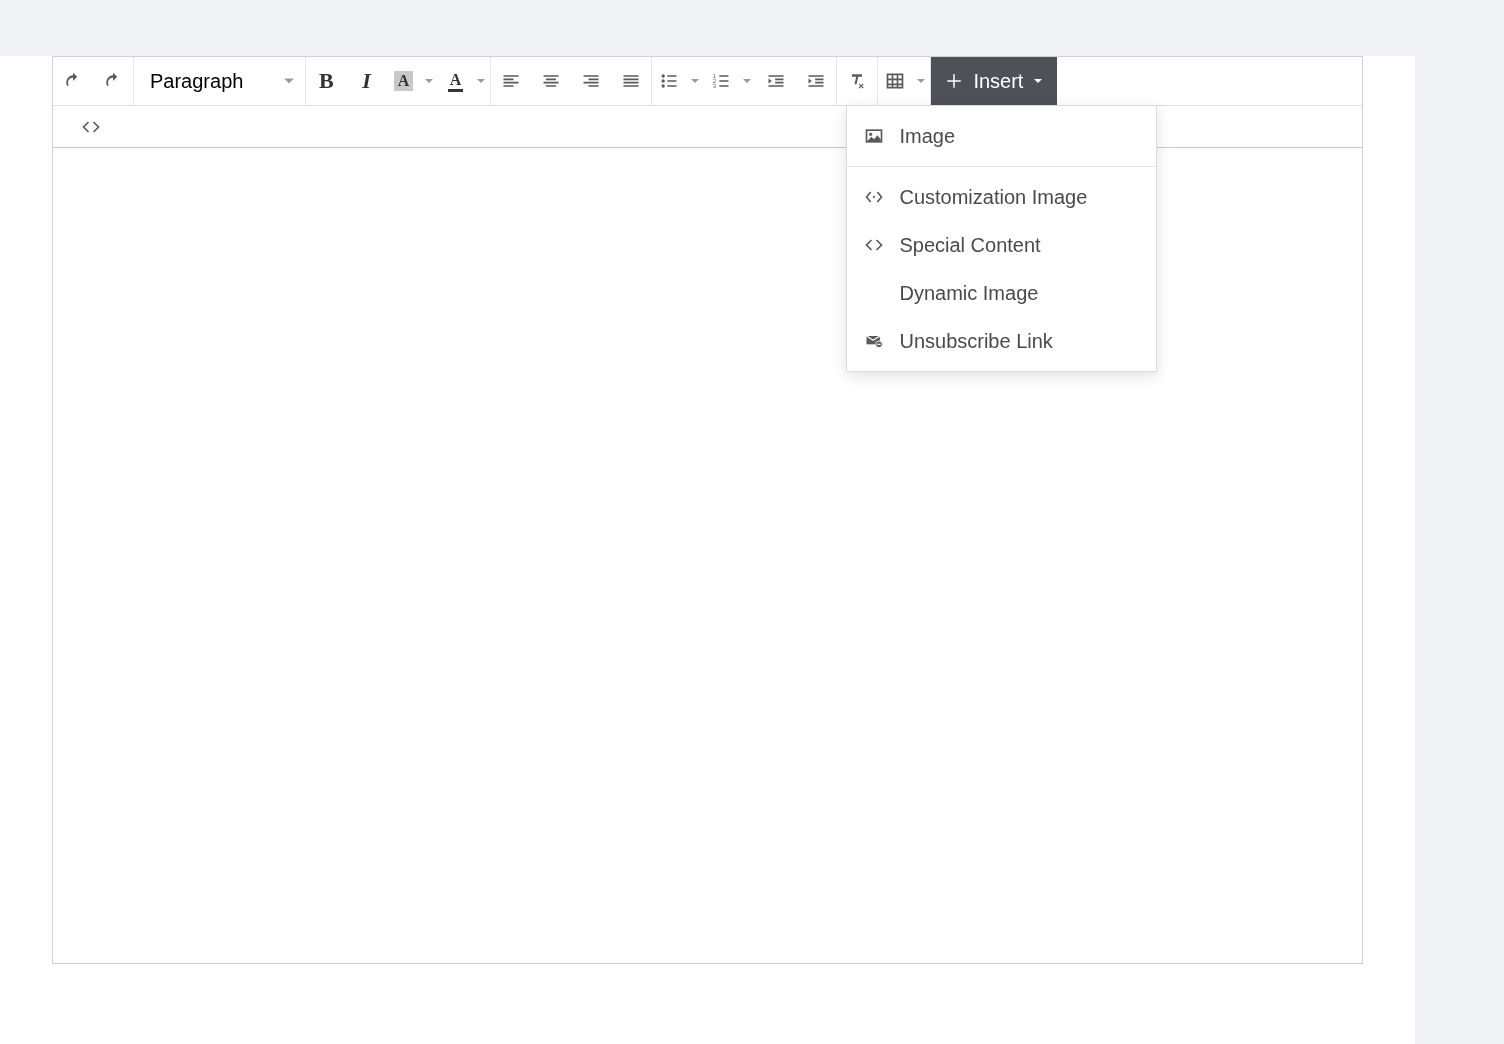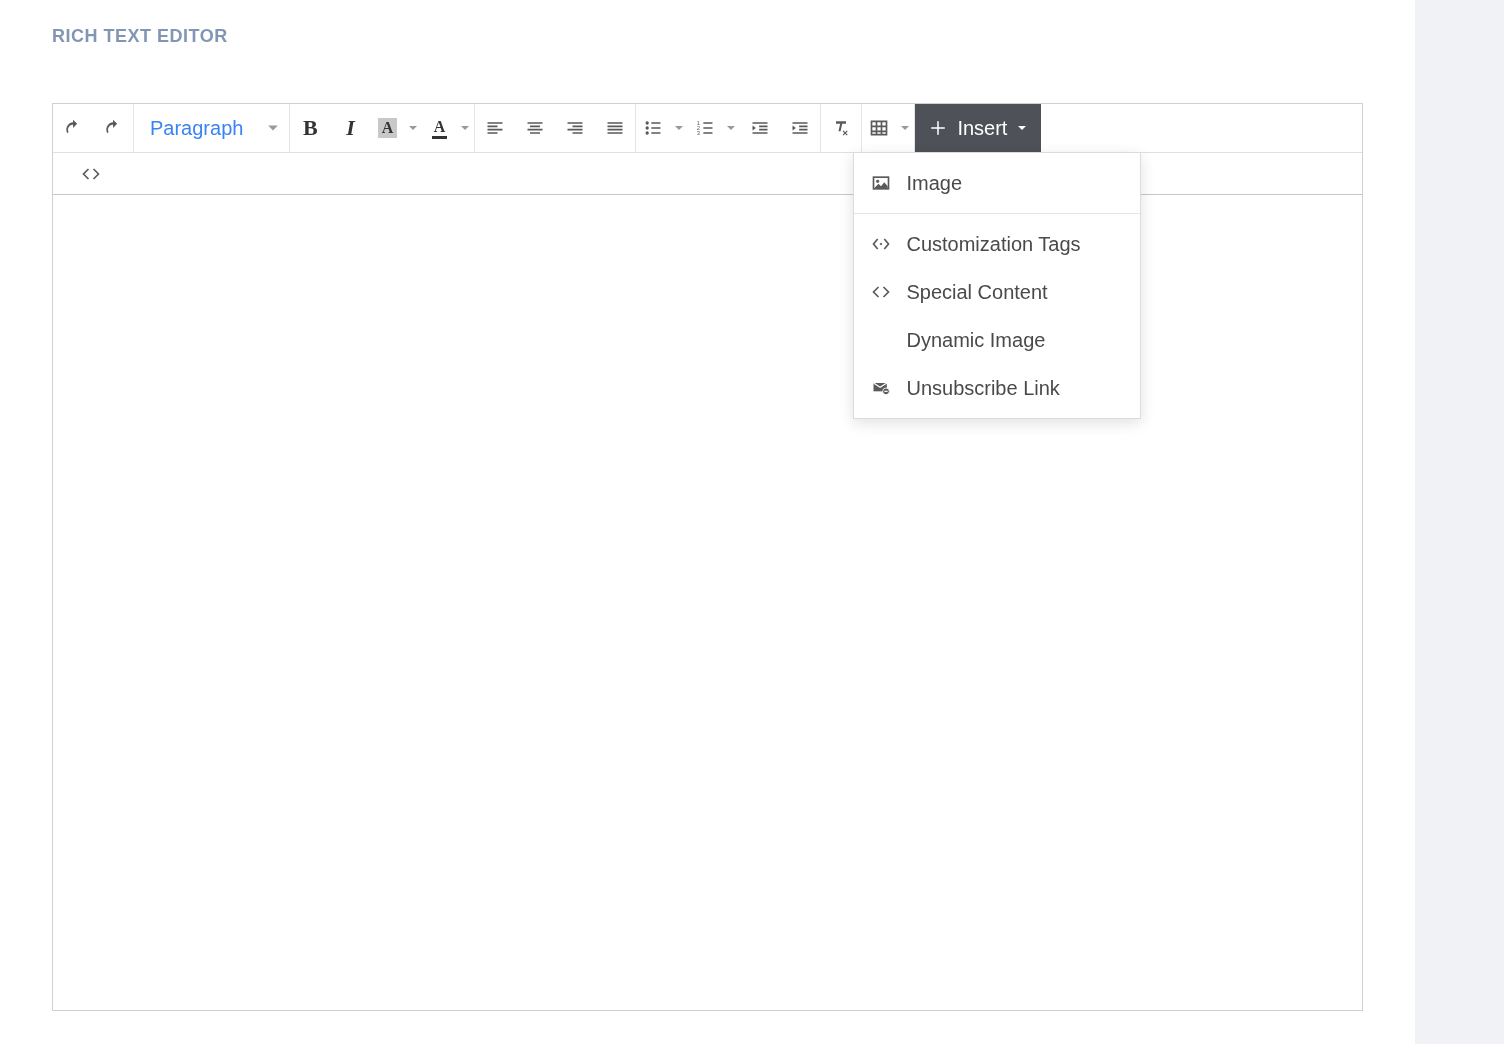--- a/index.html
+++ b/index.html
@@ -52,23 +52,23 @@
     cursor: pointer;
     color: #5a5a5a;
   }
   .toolbar-btn svg { width: 20px; height: 20px; fill: #5a5a5a; }
   .dropdown-btn {
     display: flex;
     align-items: center;
     padding: 0 10px 0 16px;
     height: 48px;
     cursor: pointer;
-    color: #3b82f6;
+    color: #000000;
     font-size: 20px;
-    gap: 24px;
+    gap: 40px;
   }
   .dropdown-btn .caret {
     width: 12px; height: 12px; fill: #9a9a9a;
   }
   .combo-btn {
     display: flex;
     align-items: center;
     height: 48px;
     cursor: pointer;
   }
@@ -108,21 +108,21 @@
   .editor-body {
     height: 815px;
     background: #fff;
   }
 
   
   .insert-menu {
     position: absolute;
     top: 48px;
     right: -100px;
-    width: 288px;
+    width: 311px;
     background: #fff;
     border: 1px solid #dcdcdc;
     box-shadow: 0 4px 14px rgba(0,0,0,0.12);
     z-index: 10;
   }
   .insert-menu .menu-section {
     padding: 6px 0;
   }
   .insert-menu .menu-divider {
     border-top: 1px solid #e5e5e5;
@@ -159,21 +159,20 @@
     padding: 0 2px;
   }
   .bold-B { font-weight: 900; font-family: Georgia, serif; font-size: 22px; color:#333;}
   .italic-I { font-style: italic; font-family: Georgia, serif; font-size: 22px; font-weight:600; color:#333;}
 </style>
 </head>
 <body>
 
 <div class="page-wrap">
 
-  <div class="section-title">RICH TEXT EDITOR</div>
 
   <div class="editor-container">
 
     <div class="toolbar">
 
       <div class="toolbar-group">
         <div class="toolbar-btn">
           <svg viewBox="0 0 24 24">
               <path d="M12 5V2L7 7l5 5V8c3.3 0 6 2.7 6 6 0 1-.3 2-.7 2.8l1.5 1.5C19.5 17 20 15.6 20 14c0-5-4-9-8-9z" transform="scale(-1,1) translate(-24,0)"></path>
             </svg>
@@ -338,21 +337,21 @@
           </div>
           <div class="menu-divider"></div>
           <div class="menu-section">
             <div class="menu-item">
               <span class="mi-icon">
                 <svg viewBox="0 0 24 24">
                     <path d="M8 6l-5 6 5 6M16 6l5 6-5 6" fill="none" stroke-width="2"></path>
                     <circle cx="12" cy="12" r="1" fill="#5a5a5a"></circle>
                   </svg>
               </span>
-              <span class="mi-label">Customization Tags</span>
+              <span class="mi-label">Customization Image</span>
             </div>
             <div class="menu-item">
               <span class="mi-icon">
                 <svg viewBox="0 0 24 24">
                     <path d="M9 6l-6 6 6 6M15 6l6 6-6 6" fill="none" stroke-width="2"></path>
                   </svg>
               </span>
               <span class="mi-label">Special Content</span>
             </div>
             <div class="menu-item">

